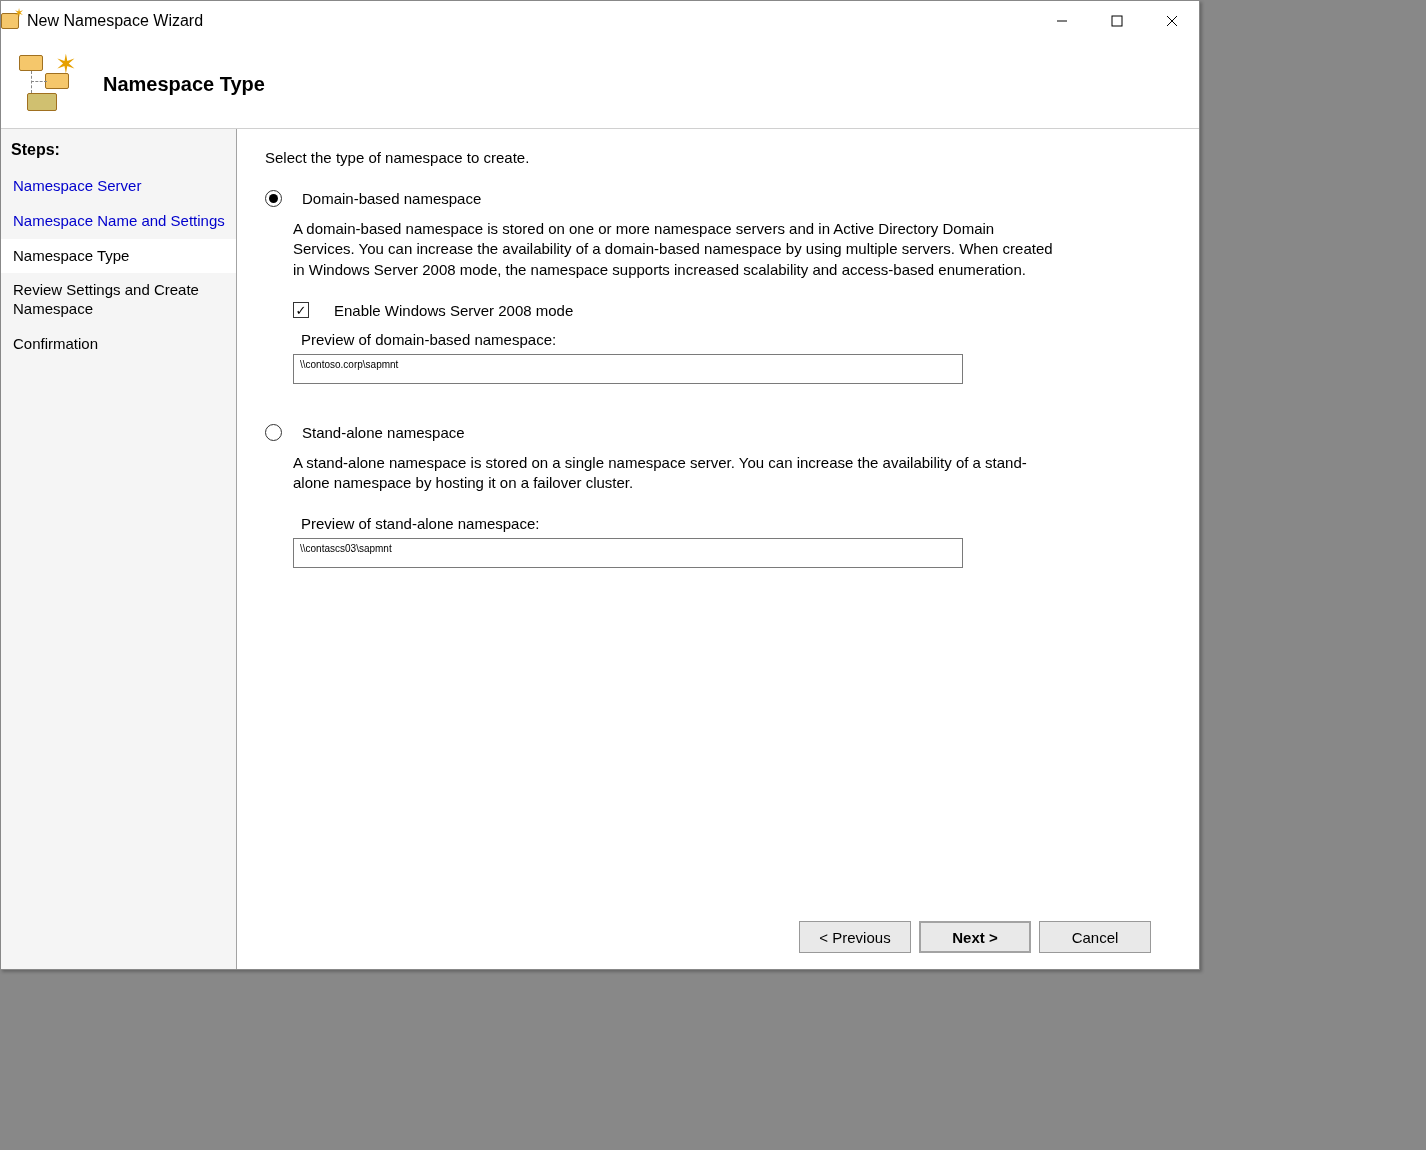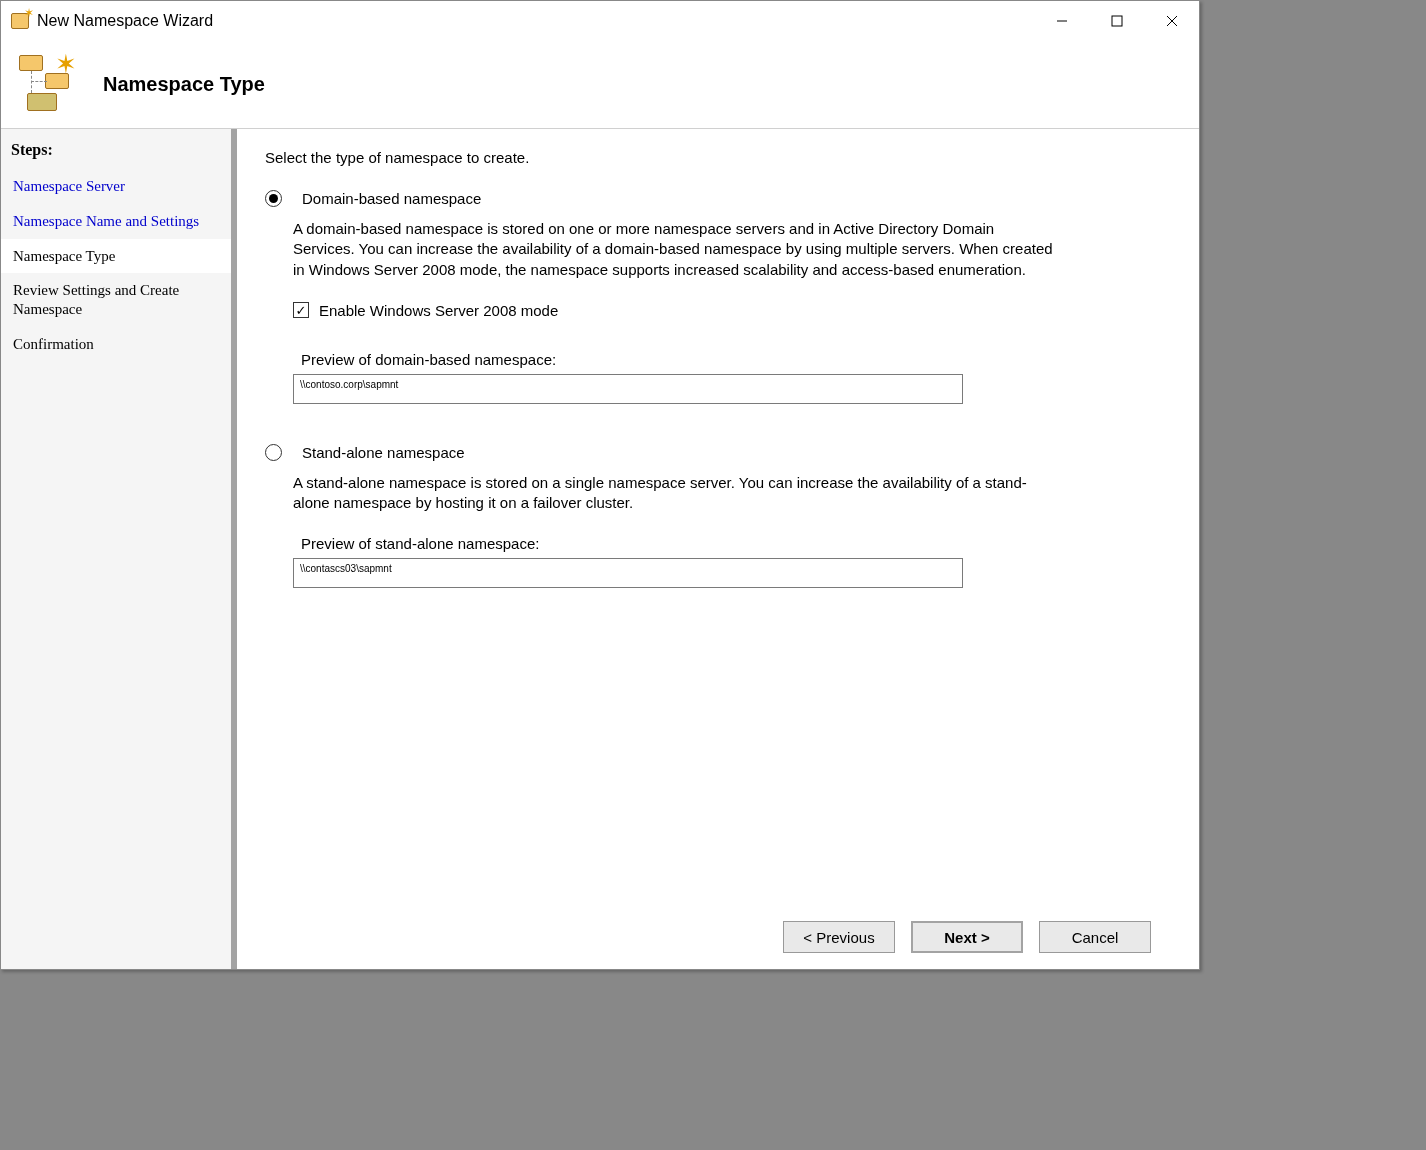--- a/index.html
+++ b/index.html
@@ -18,21 +18,21 @@
     display: flex;
     flex-direction: column;
     position: relative;
     box-shadow: 2px 2px 3px rgba(0,0,0,0.25);
   }
   
   .titlebar {
     height: 40px;
     display: flex;
     align-items: center;
-    padding-left: 10px;
+    padding-left: 0;
     background: #fff;
   }
   .titlebar .title-text {
     font-size: 16px;
     margin-left: 8px;
   }
   .win-controls {
     margin-left: auto;
     display: flex;
   }
@@ -62,23 +62,22 @@
 
   
   .body {
     flex: 1;
     display: flex;
     overflow: hidden;
   }
   .sidebar {
     width: 236px;
     background: #f5f5f5;
-    border-right: 6px solid #a3a3a3;
+    border-right: 1px solid #a3a3a3;
     padding-top: 8px;
-    font-family: Liberation Serif, serif;
   }
   .sidebar .steps-label {
     font-weight: bold;
     padding: 4px 10px 10px 10px;
     font-size: 16px;
   }
   .sidebar .step {
     padding: 8px 10px 8px 12px;
     font-size: 15px;
     line-height: 1.25;
@@ -116,22 +115,22 @@
     border-radius:50%;
   }
   .option-desc {
     margin: 12px 0 22px 28px;
     line-height: 1.35;
     max-width: 760px;
   }
   .sub-indent { margin-left: 28px; }
 
   .check-row {
-    display:flex; align-items:center; gap:10px;
-    margin-bottom: 32px;
+    display:flex; align-items:center; gap:25px;
+    margin-bottom: 12px;
   }
   .checkbox {
     width:16px; height:16px;
     border:1px solid #333;
     display:flex; align-items:center; justify-content:center;
     font-size:13px; line-height:1;
   }
   .checkbox.checked::after { content:"✓"; }
 
   .preview-label { margin-bottom:6px;margin-left:8px; }
@@ -145,21 +144,21 @@
   }
 
   .second-option { margin-top: 40px; }
 
   
   .footer {
     height: 64px;
     display:flex;
     justify-content:flex-end;
     align-items:center;
-    gap: 16px;
+    gap: 8px;
     padding-right: 20px;
   }
   .btn {
     min-width: 112px;
     height: 32px;
     border: 1px solid #999;
     background: #e9e9e9;
     display:flex; align-items:center; justify-content:center;
     font-size: 15px;
     padding: 0 14px;

